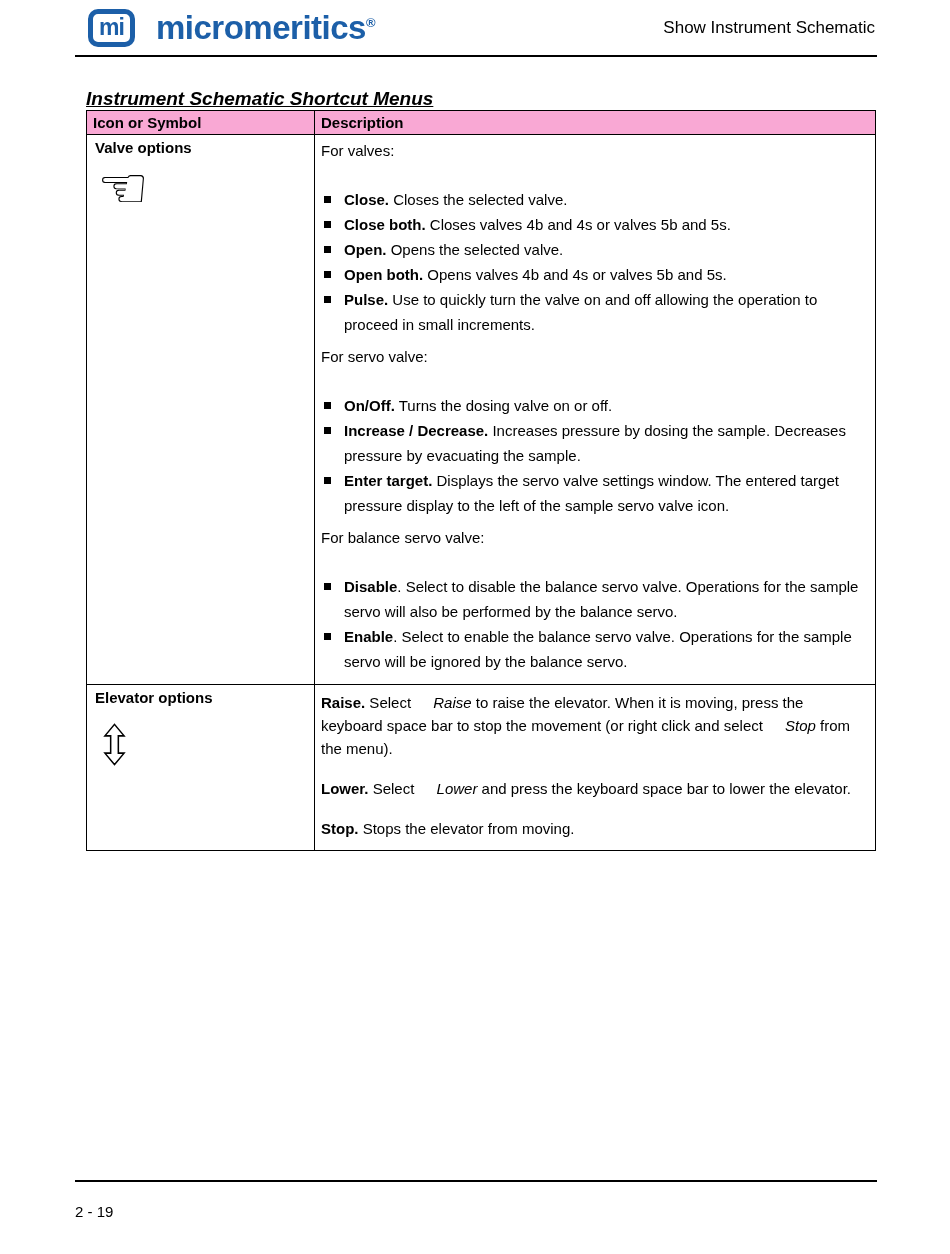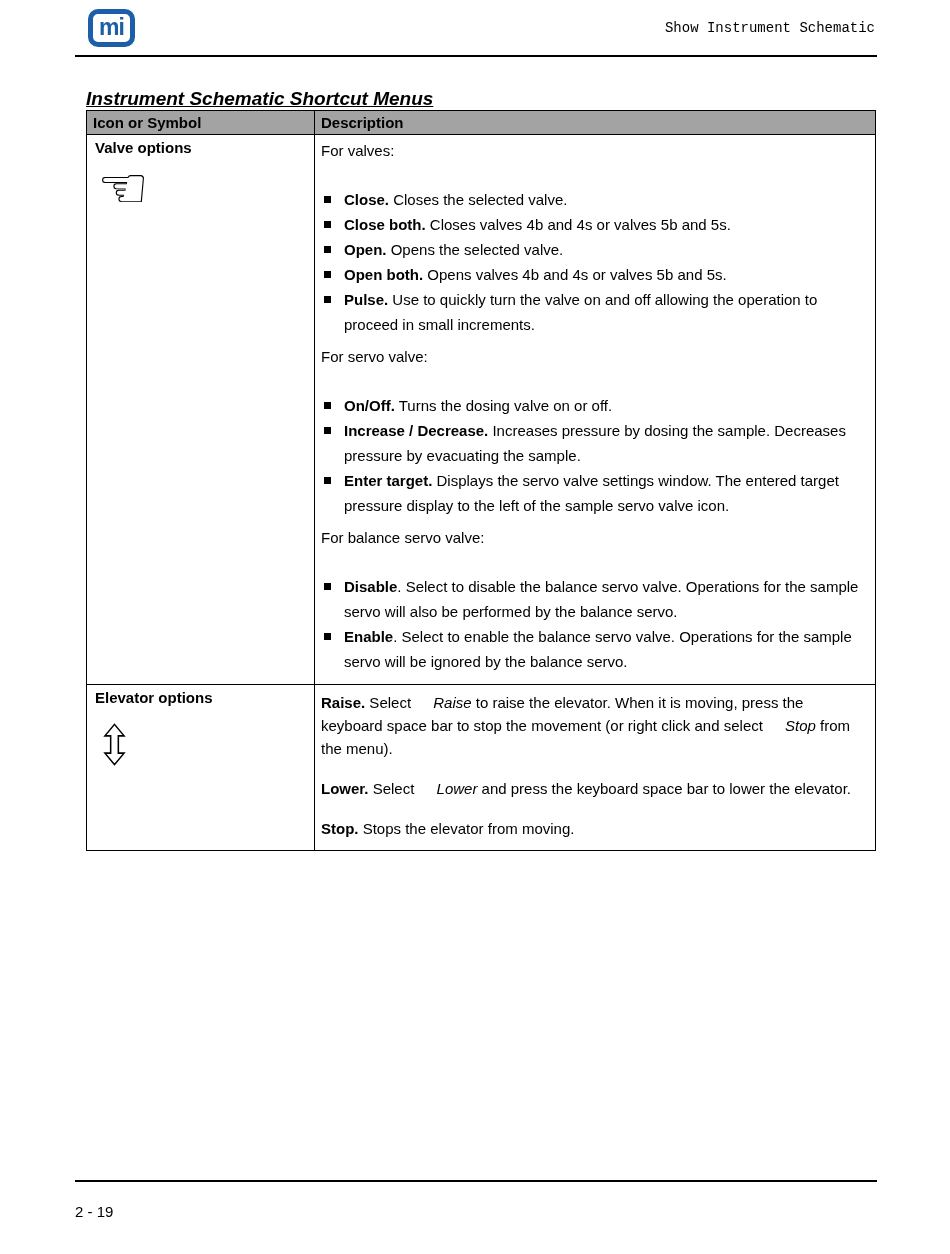--- a/index.html
+++ b/index.html
@@ -14,30 +14,30 @@
     display:flex;align-items:center;justify-content:space-between;
   }
   .logo{display:flex;align-items:center;gap:21px;margin-left:13px;}
   .logo-box{
     width:47px;height:38px;border:5px solid #1c5fa8;border-radius:10px;box-sizing:border-box;
     display:flex;align-items:center;justify-content:center;
     color:#1c5fa8;font-weight:bold;font-size:23px;letter-spacing:-1px;padding-bottom:1px;
   }
   .brand{color:#1c5fa8;font-weight:bold;font-size:33px;letter-spacing:-0.5px;line-height:1;}
   .brand sup{font-size:13px;vertical-align:super;}
-  .header-right{font-size:14px;margin-right:2px;font-family:Liberation Mono, monospace;}
+  .header-right{font-size:17px;margin-right:2px;}
 
   
   .content{position:absolute;left:86px;top:88px;width:790px;}
   .title{font-size:19px;font-weight:bold;font-style:italic;text-decoration:underline;margin:0;}
   .subtitle{color:#8a8a8a;font-size:17.5px;font-weight:bold;margin:24px 0 12px 0;}
 
   table.shortcuts{border-collapse:collapse;width:790px;font-size:15px;table-layout:fixed;}
   th,td{border:1px solid #000;vertical-align:top;text-align:left;}
-  th{background:#a3a3a3;font-size:15px;padding:3px 6px;font-weight:bold;}
+  th{background:#f9a8d4;font-size:15px;padding:3px 6px;font-weight:bold;}
   th.c1{width:215px;}
   .icon-cell{padding:4px 8px;}
   .desc-cell{padding:3px 8px 10px 6px;line-height:25px;}
   .desc-cell-2{padding:6px 8px 10px 6px;}
   .row-label{font-weight:bold;}
   .hand-icon{font-size:58px;line-height:1.05;margin:2px 0 0 2px;color:#000;}
   .arrow-icon{margin:16px 0 0 8px;line-height:0;}
 
   .intro{margin:0 0 24px 0;}
   ul.bullets{list-style:none;margin:0 0 7px 0;padding:0;}
@@ -56,20 +56,21 @@
   }
   .footer-left{margin:11px 0 0 11px;font-size:15px;line-height:23px;}
   .footer-page{margin:21px 17px 0 0;font-size:15px;}
 </style>
 </head>
 <body>
 
 <div class="header">
   <div class="logo">
     <div class="logo-box">mi</div>
+    <div class="brand"><span>micromeritics</span><sup>®</sup></div>
   </div>
   <div class="header-right">Show Instrument Schematic</div>
 </div>
 
 <div class="content">
   <h1 class="title">Instrument Schematic Shortcut Menus</h1>
 
   <table class="shortcuts">
     <thead>
       <tr>

